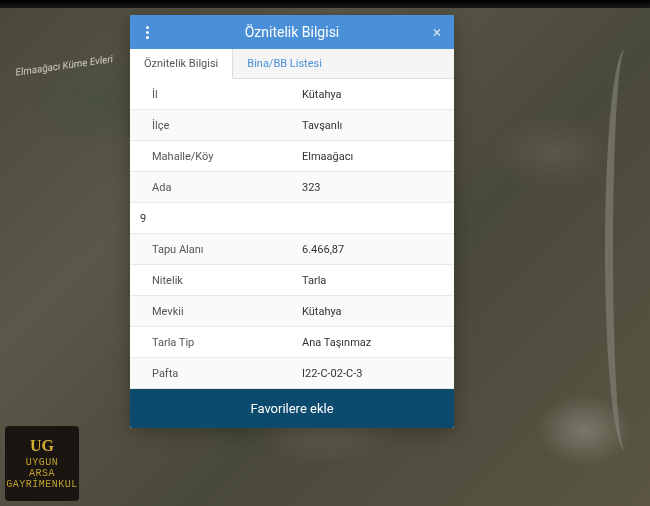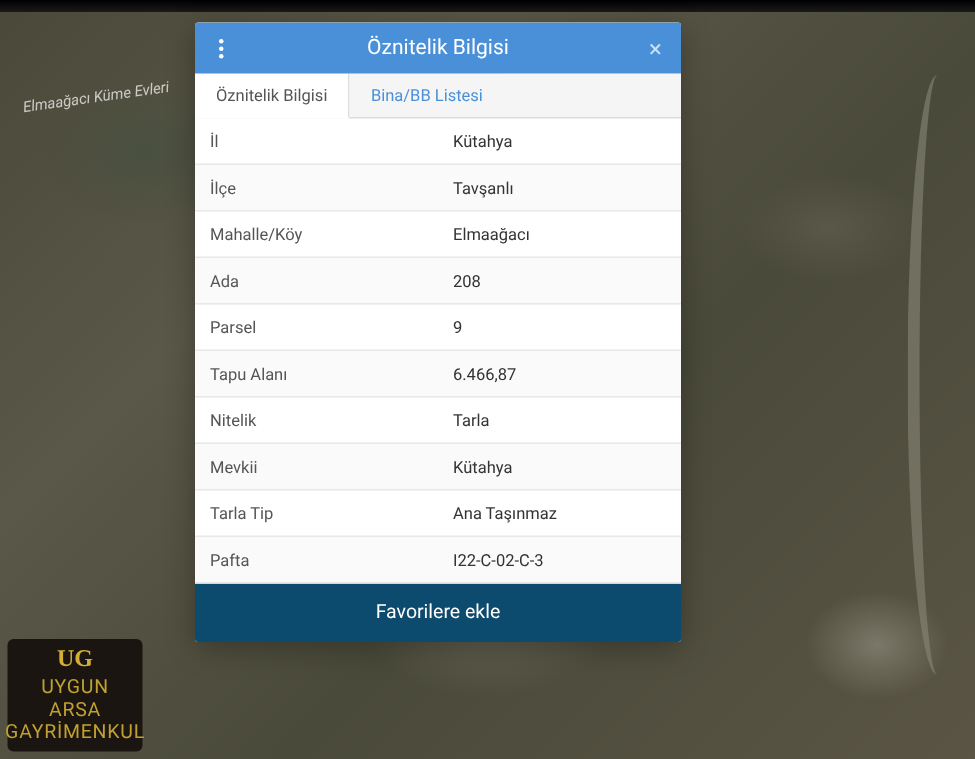--- a/index.html
+++ b/index.html
@@ -43,44 +43,45 @@
     .top-bar {
       position: absolute;
       top: 0; left: 0; right: 0;
       height: 8px;
       background: linear-gradient(to bottom, #000 0%, #1a1a1a 100%);
     }
     .logo-badge {
       position: absolute;
       bottom: 5px;
       left: 5px;
-      width: 90px;
+      width: 74px;
       height: 75px;
       background: #1a1510;
       border-radius: 4px;
       display: flex;
       flex-direction: column;
       align-items: center;
       justify-content: center;
       color: #d4af37;
       font-size: 7px;
       text-align: center;
       padding: 7px;
     }
     .logo-ug {
       font-size: 16px;
       font-weight: bold;
       font-family: Georgia, serif;
       margin-bottom: 2px;
       color: #d4af37;
     }
     .logo-text {
-      font-size: 13px;
+      font-size: 10px;
       letter-spacing: 0.5px;
       color: #c0a030;
+      font-family: Liberation Mono, monospace;
     }
     .dialog {
       position: absolute;
       top: 15px;
       left: 130px;
       width: 324px;
       background: #fff;
       border-radius: 2px;
       box-shadow: 0 4px 20px rgba(0,0,0,0.3);
       overflow: hidden;
@@ -159,21 +160,21 @@
       align-items: center;
       font-size: 11px;
       color: #555;
       position: relative;
     }
     .row:nth-child(even) {
       background: #fafafa;
     }
     .cell-label {
       width: 50%;
-      padding: 7px 10px;
+      padding: 7px 22px;
       color: #555;
       white-space: nowrap;
       overflow: hidden;
     }
     .cell-value {
       width: 50%;
       padding: 7px 10px;
       color: #333;
     }
     .favorite-btn {
@@ -225,24 +226,23 @@
     <div class="row">
       <div class="cell-label">İlçe</div>
       <div class="cell-value">Tavşanlı</div>
     </div>
     <div class="row">
       <div class="cell-label">Mahalle/Köy</div>
       <div class="cell-value">Elmaağacı</div>
     </div>
     <div class="row">
       <div class="cell-label">Ada</div>
-      <div class="cell-value">208</div>
-    </div>
-    <div class="row">
-      <div class="cell-label">Parsel</div>
+      <div class="cell-value">323</div>
+    </div>
+    <div class="row">
       <div class="cell-value">9</div>
     </div>
     <div class="row">
       <div class="cell-label">Tapu Alanı</div>
       <div class="cell-value">6.466,87</div>
     </div>
     <div class="row">
       <div class="cell-label">Nitelik</div>
       <div class="cell-value">Tarla</div>
     </div>

